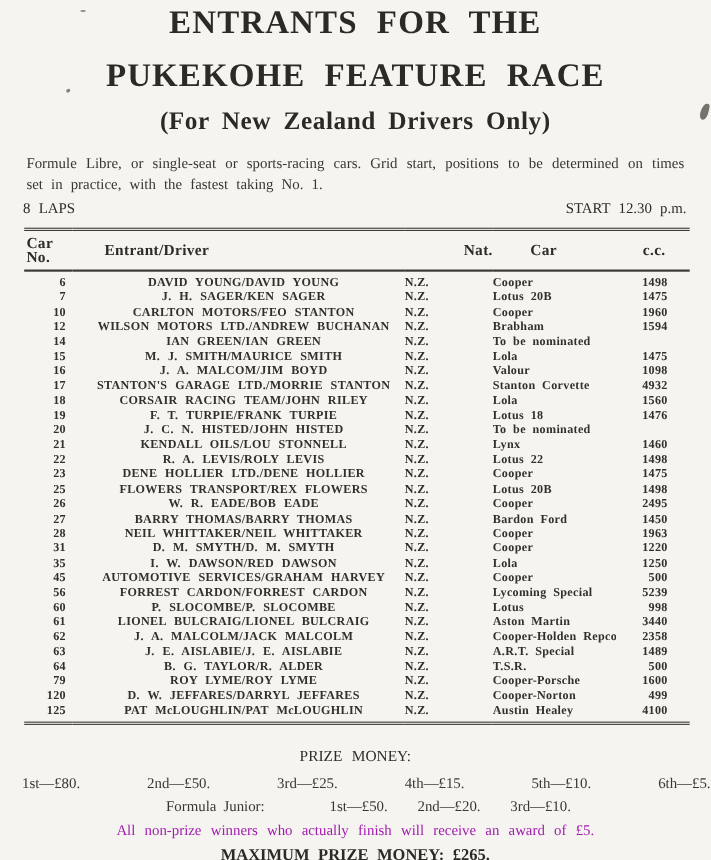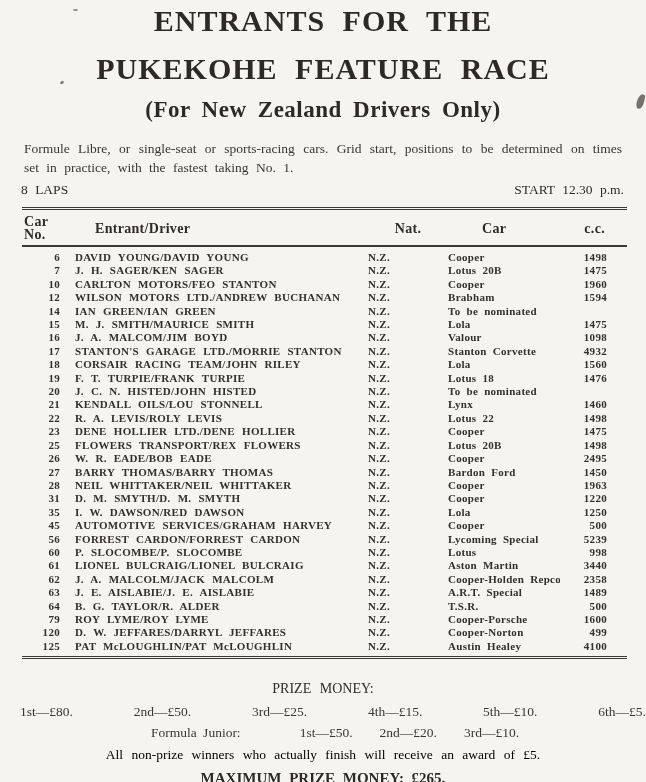--- a/index.html
+++ b/index.html
@@ -55,25 +55,25 @@
   }
   tbody tr:first-child td { padding-top:4px; }
   tbody tr:last-child td  { padding-bottom:3px; }
   .col-no      { width:44px; }
   .col-entrant { width:302px; }
   .col-nat     { width:80px; }
   .col-car     { width:112px; }
   .col-cc      { width:67px; }
   th.col-no      { text-align:left;  padding-left:2px; }
   th.col-entrant { text-align:left;  padding-left:29px; }
-  th.col-nat     { text-align:center; }
+  th.col-nat     { text-align:right; }
   th.col-car     { text-align:left;  padding-left:34px; }
   th.col-cc      { text-align:right; padding-right:22px; }
   td.col-no      { text-align:right; padding-right:6px; }
-  td.col-entrant { text-align:left;  padding-left:9px; word-spacing:4px; }
+  td.col-entrant { text-align:center;  padding-left:9px; word-spacing:4px; }
   td.col-nat     { text-align:left; }
   td.col-car     { text-align:left;  word-spacing:3px; }
   td.col-cc      { text-align:right; padding-right:20px; }
 
   
   .prize-heading {
     margin-top:22px; text-align:center;
     font-weight:normal; font-size:14px; color:#2f2c27; word-spacing:5px;
   }
   .prize-main {
@@ -81,21 +81,21 @@
     margin:7px 0 0 20px; font-size:13.5px; color:#3a3731;
   }
   .prize-junior {
     display:flex; margin-left:151px; margin-top:5px;
     font-size:13.5px; color:#3a3731;
   }
   .prize-junior .junior-label { margin-right:59px; word-spacing:3px; }
   .prize-junior .junior-items { display:flex; gap:27px; }
   .prize-note {
     margin-top:6px; text-align:center;
-    font-size:13.5px; color:#000000; word-spacing:5px;
+    font-size:13.5px; color:#a21caf; word-spacing:5px;
   }
   .prize-max {
     margin-top:7px; text-align:center;
     font-weight:bold; font-size:15px; color:#2d2a25; word-spacing:4px;
   }
 
   
   .ink-mark {
     position:absolute; right:2px; top:94px; width:7px; height:15px;
     background:#4b4842; border-radius:70% 30% 55% 45%;

